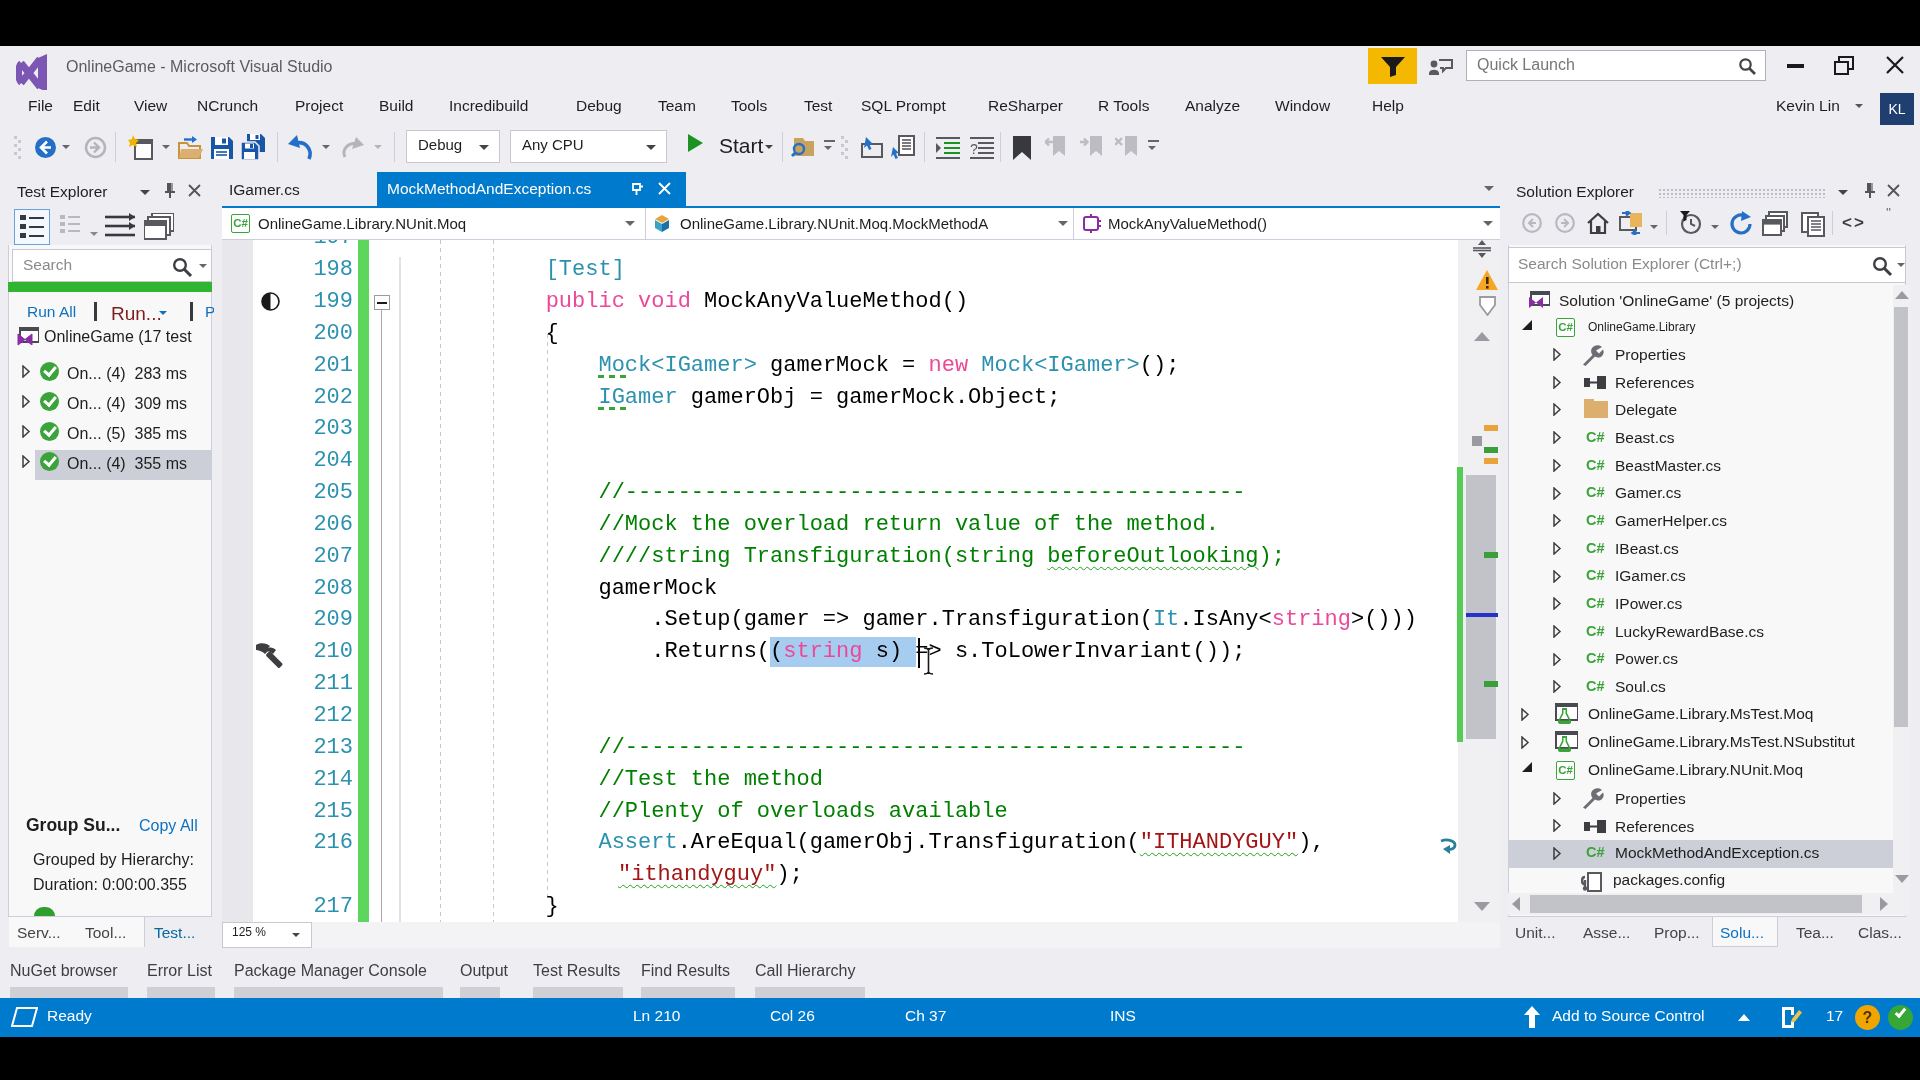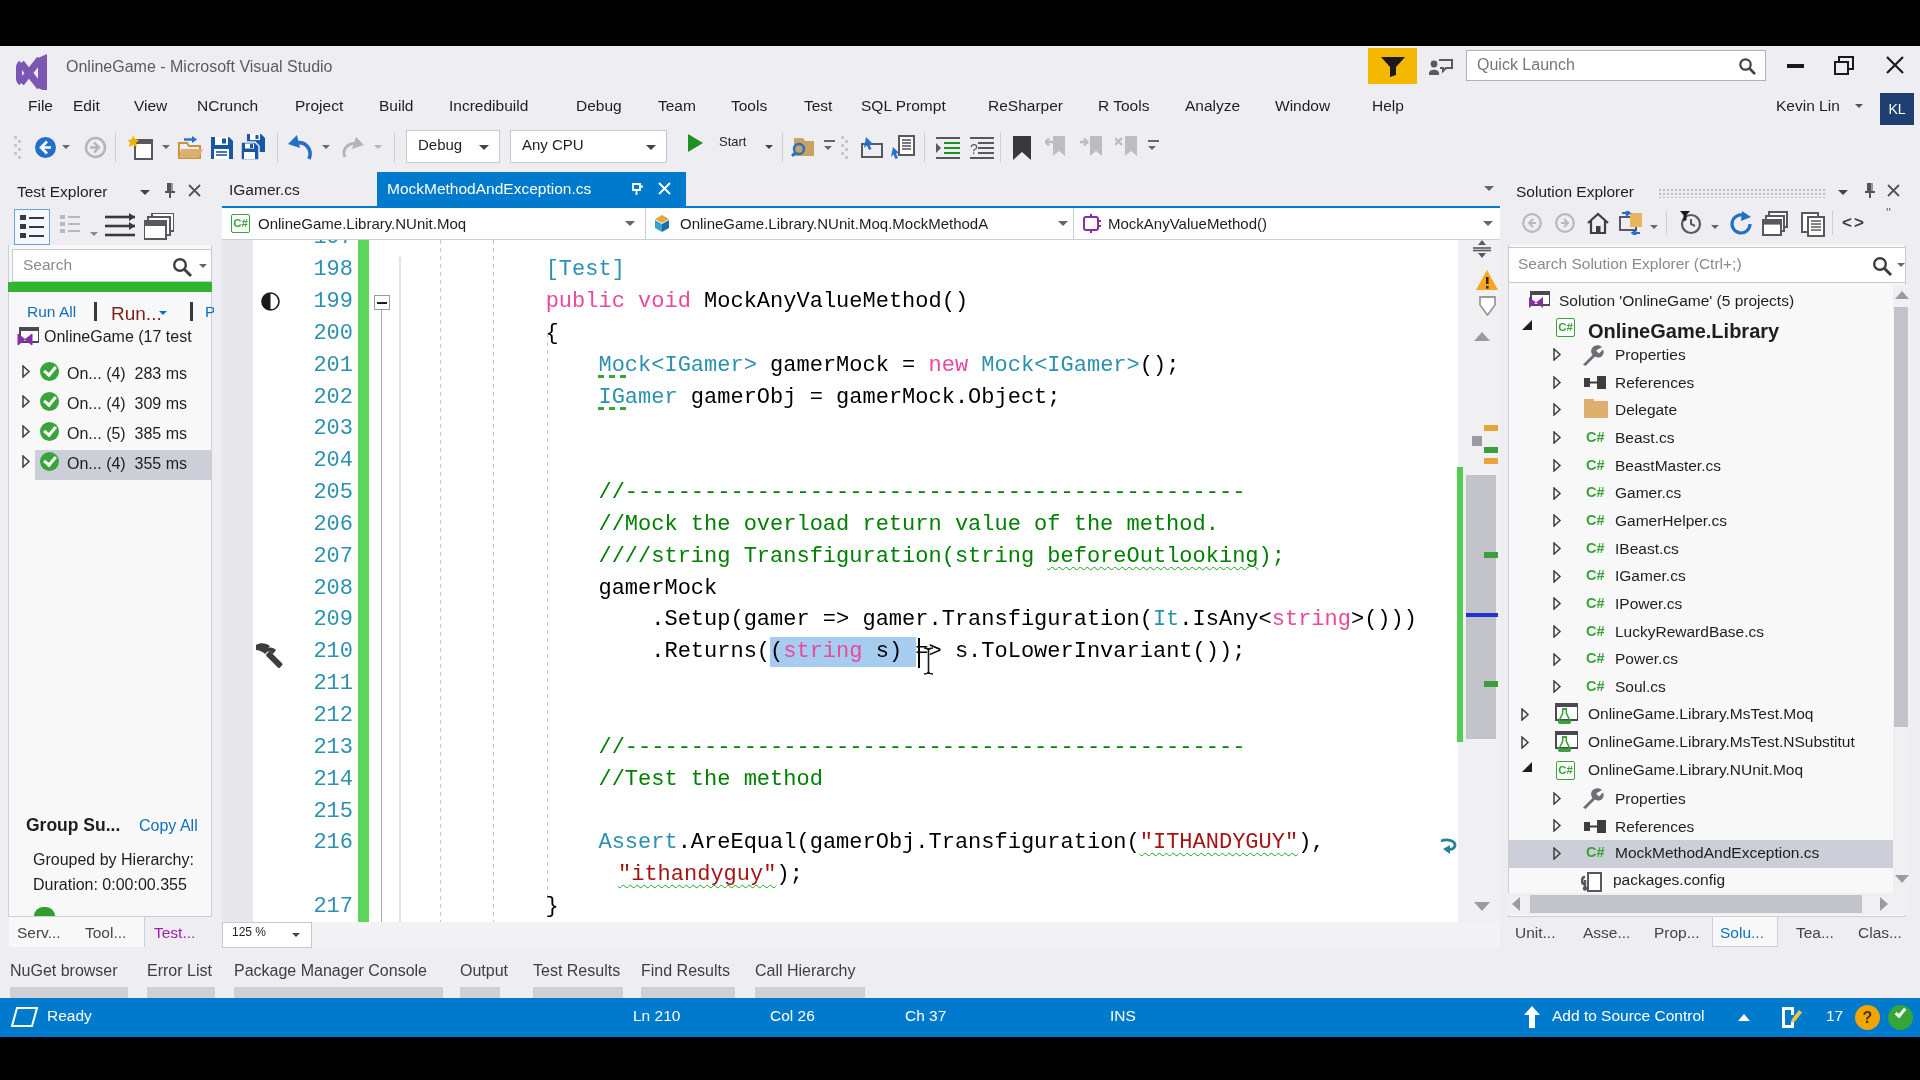--- a/index.html
+++ b/index.html
@@ -156,21 +156,21 @@
   <div class="sep" style="left:394px;top:7px;height:30px"></div>
   <div class="cb" style="left:406px;top:5px;width:94px;height:33px">
       <span class="lbl">Debug</span>
       <div class="dn" style="left:72px;top:14px;border-top-color:#444"></div>
     </div>
   <div class="cb" style="left:510px;top:5px;width:157px;height:33px">
       <span class="lbl">Any CPU</span>
       <div class="dn" style="left:135px;top:14px;border-top-color:#444"></div>
     </div>
   <div class="a" style="left:688px;top:9px;width:0;height:0;border-left:15px solid #1d9222;border-top:9px solid transparent;border-bottom:9px solid transparent"></div>
-  <div class="a" style="left:719px;top:9px;font-size:13px">Start</div>
+  <div class="a" style="left:719px;top:9px;font-size:21px">Start</div>
   <div class="dn" style="left:765px;top:20px;border-top-color:#444;border-top-width:4px;border-left-width:4px;border-right-width:4px"></div>
   <div class="sep" style="left:782px;top:7px;height:30px"></div>
   <svg class="a" style="left:791px;top:11px" width="24" height="23" viewBox="0 0 24 23">
       <path fill="#c8a261" d="M3,2 L12,2 L14,5 L23,5 L23,20 L3,20 Z"></path>
       <circle cx="8" cy="13" r="5" fill="none" stroke="#2470c8" stroke-width="2.4"></circle>
       <line x1="4.5" y1="16.5" x2="1" y2="20" stroke="#2470c8" stroke-width="2.8"></line>
     </svg>
   <g></g>
   <div class="a" style="left:824px;top:15px;width:11px;height:2px;background:#666"></div><div class="dn" style="left:824px;top:21px;border-top-color:#666;border-top-width:4px;border-left-width:4px;border-right-width:4px"></div>
   <svg class="a" style="left:841px;top:11px" width="8" height="26" viewBox="0 0 8 26">
@@ -343,21 +343,21 @@
 
   <div class="a" style="left:18px;top:640px;font-size:17.5px;font-weight:bold">Group Su...</div>
   <div class="a" style="left:131px;top:642px;font-size:16px;color:#0e70c0">Copy All</div>
   <div class="a" style="left:25px;top:676px;font-size:16px">Grouped by Hierarchy:</div>
   <div class="a" style="left:25px;top:701px;font-size:16px">Duration: 0:00:00.355</div>
   <div class="a" style="left:26px;top:732px;width:21px;height:9px;background:#2f9e2f;border-radius:11px 11px 0 0"></div>
 
   <div class="a" style="left:1px;top:742px;width:136px;height:30px;background:#f8f8f8;border-right:1px solid #cccedb"></div>
   <div class="a" style="left:9px;top:749px;font-size:15.5px;color:#444">Serv...</div>
   <div class="a" style="left:77px;top:749px;font-size:15.5px;color:#444">Tool...</div>
-  <div class="a" style="left:146px;top:749px;font-size:15.5px;color:#a21caf">Test...</div>
+  <div class="a" style="left:146px;top:749px;font-size:15.5px;color:#0369a1">Test...</div>
 </div>
 
 <div id="editor" class="a" style="left:222px;top:172px;width:1278px;height:776px">
   <div class="a" style="left:7px;top:9px;font-size:15.5px">IGamer.cs</div>
   <div class="a" style="left:155px;top:0;width:309px;height:34px;background:#007acc"></div>
   <div class="a" style="left:165px;top:8px;font-size:15.5px;color:#fff">MockMethodAndException.cs</div>
   <svg class="a" style="left:408px;top:9px" width="15" height="16" viewBox="0 0 15 16">
       <g stroke="#fff" stroke-width="1.8" fill="none">
         <path d="M3,3 L10,3 L10,9 L3,9 Z M10,5.5 L13,5.5 M6.5,9 L6.5,14"></path>
       </g>
@@ -424,20 +424,21 @@
     <div class="crow" style="left:218px;top:109.6px">            <span class="ty">Mock&lt;IGamer&gt;</span> gamerMock = <span class="kw">new</span> <span class="ty">Mock&lt;IGamer&gt;</span>();</div>
     <div class="crow" style="left:218px;top:141.5px">            <span class="ty">IGamer</span> gamerObj = gamerMock.Object;</div>
     <div class="crow" style="left:218px;top:237px"><span class="cm">            //-----------------------------------------------</span></div>
     <div class="crow" style="left:218px;top:268.9px"><span class="cm">            //Mock the overload return value of the method.</span></div>
     <div class="crow" style="left:218px;top:300.7px"><span class="cm">            ////string Transfiguration(string <span class="sq">beforeOutlooking</span>);</span></div>
     <div class="crow" style="left:218px;top:332.6px">            gamerMock</div>
     <div class="crow" style="left:218px;top:364.4px">                .Setup(gamer =&gt; gamer.Transfiguration(<span class="ty">It</span>.IsAny&lt;<span class="kw">string</span>&gt;()))</div>
     <div class="crow" style="left:218px;top:396.3px">                .Returns((<span class="kw">string</span> s) =&gt; s.ToLowerInvariant());</div>
     <div class="crow" style="left:218px;top:491.8px"><span class="cm">            //-----------------------------------------------</span></div>
     <div class="crow" style="left:218px;top:523.7px"><span class="cm">            //Test the method</span></div>
+    <div class="crow" style="left:218px;top:555.5px"><span class="cm">            //Plenty of overloads available</span></div>
     <div class="crow" style="left:218px;top:587.4px">            <span class="ty">Assert</span>.AreEqual(gamerObj.Transfiguration(<span class="st sq">"ITHANDYGUY"</span>),</div>
     <div class="crow" style="left:396px;top:619.2px"><span class="st sq">"ithandyguy"</span>);</div>
     <div class="crow" style="left:218px;top:651.1px">        }</div>
     <div class="a" style="left:376px;top:135px;width:32px;height:3px;background-image:repeating-linear-gradient(to right,#3aa33a 0 6px,transparent 6px 11px)"></div>
     <div class="a" style="left:376px;top:167px;width:32px;height:3px;background-image:repeating-linear-gradient(to right,#3aa33a 0 6px,transparent 6px 11px)"></div>
     <svg class="a" style="left:39px;top:52px" width="19" height="19" viewBox="0 0 19 19">
         <circle cx="9.5" cy="9.5" r="8.5" fill="#fff" stroke="#1a1a1a" stroke-width="1.6"></circle>
         <path d="M9.5,1 A8.5,8.5 0 0 0 9.5,18 Z" fill="#1a1a1a"></path>
       </svg>
     <svg class="a" style="left:33px;top:403px" width="30" height="27" viewBox="0 0 30 27">
@@ -565,21 +566,21 @@
   <svg class="a" style="left:20px;top:116px" width="22" height="19" viewBox="0 0 22 19">
       <rect x="3" y="0" width="19" height="14" fill="#fff" stroke="#4a4a52" stroke-width="2"></rect>
       <rect x="3" y="0" width="19" height="4" fill="#4a4a52"></rect>
       <path fill="#8a2da5" d="M1,6 L8,11.5 L1,17 Z M15,6 L8,11.5 L15,17 Z" fill-rule="evenodd"></path>
     </svg>
   <div class="tnode" style="left:51px;top:117px">Solution 'OnlineGame' (5 projects)</div>
   <svg class="a" style="left:13px;top:144px" width="12" height="12" viewBox="0 0 12 12">
       <path d="M11,1 L11,11 L1,11 Z" fill="#1e1e1e"></path>
     </svg>
   <div class="csbox" style="left:48px;top:143px">C#</div>
-  <div class="tnode" style="left:80px;top:145px;font-weight:bold;font-size:20px">OnlineGame.Library</div>
+  <div class="tnode" style="left:80px;top:145px;font-weight:normal;font-size:12px">OnlineGame.Library</div>
   <svg class="col" style="left:45px;top:173px">
       <use href="#carr"></use>
     </svg>
   <svg class="a" style="left:74px;top:170px" width="22" height="21" viewBox="0 0 22 21">
       <path fill="#6d6d75" d="M20,2 C17,-1 12,0 10,3 C8.5,5.5 9,8 10.5,10 L1,19.5 L3.5,21 L13,11.5 C15,13 18,13 20,11 C22,9 22,6 21,4.5 L17,8.5 L14,5.5 Z"></path>
     </svg>
   <div class="tnode" style="left:107px;top:171px">Properties</div>
   <svg class="col" style="left:45px;top:201px">
       <use href="#carr"></use>
     </svg>

